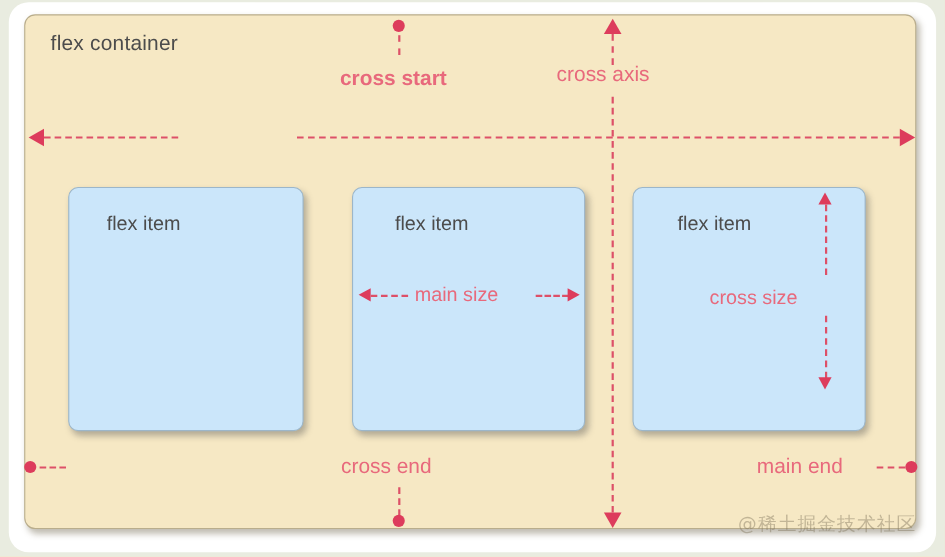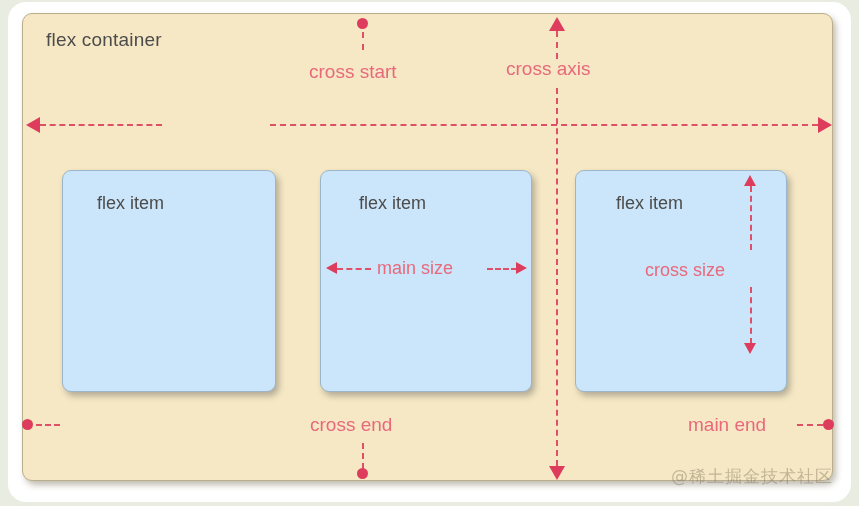--- a/index.html
+++ b/index.html
@@ -181,21 +181,21 @@
   <div class="arrow arrow-right" style="left:818px; top:117px;"></div>
 
   <div class="arrow arrow-up" style="left:549px; top:17px;"></div>
   <div class="vline" style="left:556px; top:31px; height:28px;"></div>
   <div class="ann-text" style="left:506px; top:58px;">cross axis</div>
   <div class="vline" style="left:556px; top:88px; height:378px;"></div>
   <div class="arrow arrow-down" style="left:549px; top:466px;"></div>
 
   <div class="dot" style="left:357px; top:18px;"></div>
   <div class="vline" style="left:362px; top:32px; height:18px;"></div>
-  <div class="ann-text" style="left:309px; top:61px;">cross start</div>
+  <div class="ann-text" style="left:309px; top:61px;font-weight:bold;">cross start</div>
 
   <div class="ann-text" style="left:310px; top:414px;">cross end</div>
   <div class="vline" style="left:362px; top:443px; height:26px;"></div>
   <div class="dot" style="left:357px; top:468px;"></div>
 
   <div class="dot" style="left:22px; top:419px;"></div>
   <div class="hline" style="left:36px; top:424px; width:24px;"></div>
 
   <div class="ann-text" style="left:688px; top:414px;">main end</div>
   <div class="hline" style="left:797px; top:424px; width:26px;"></div>

